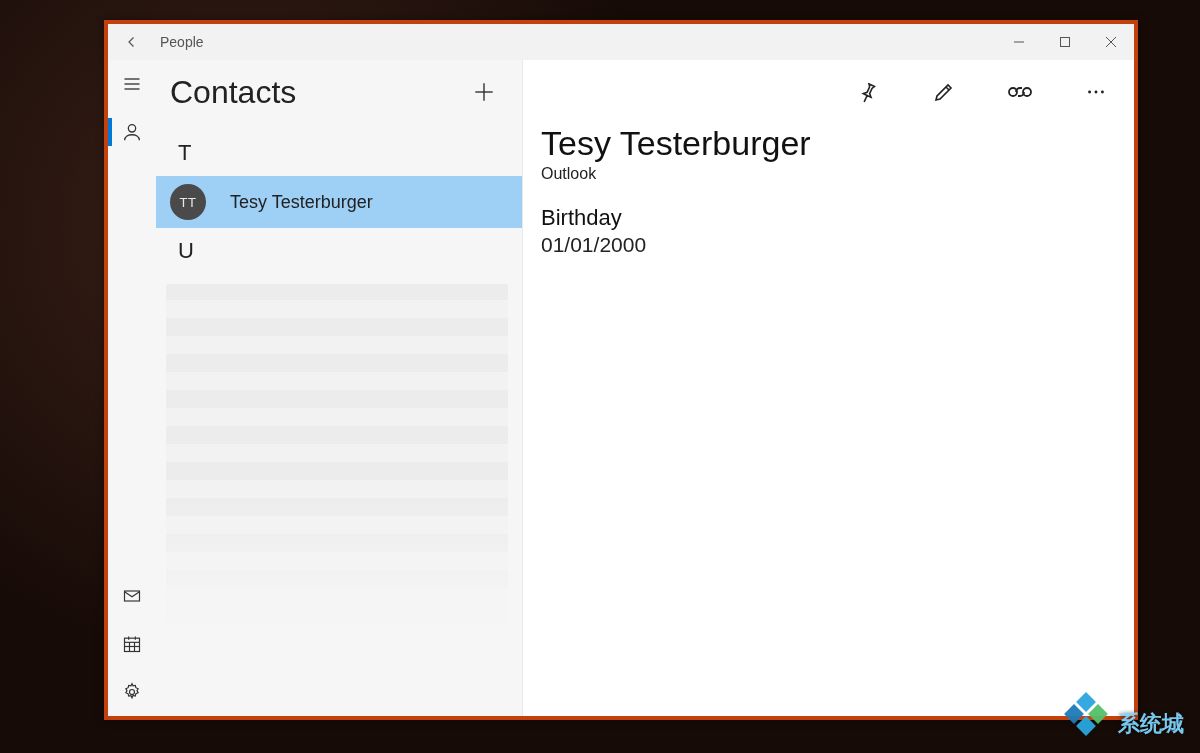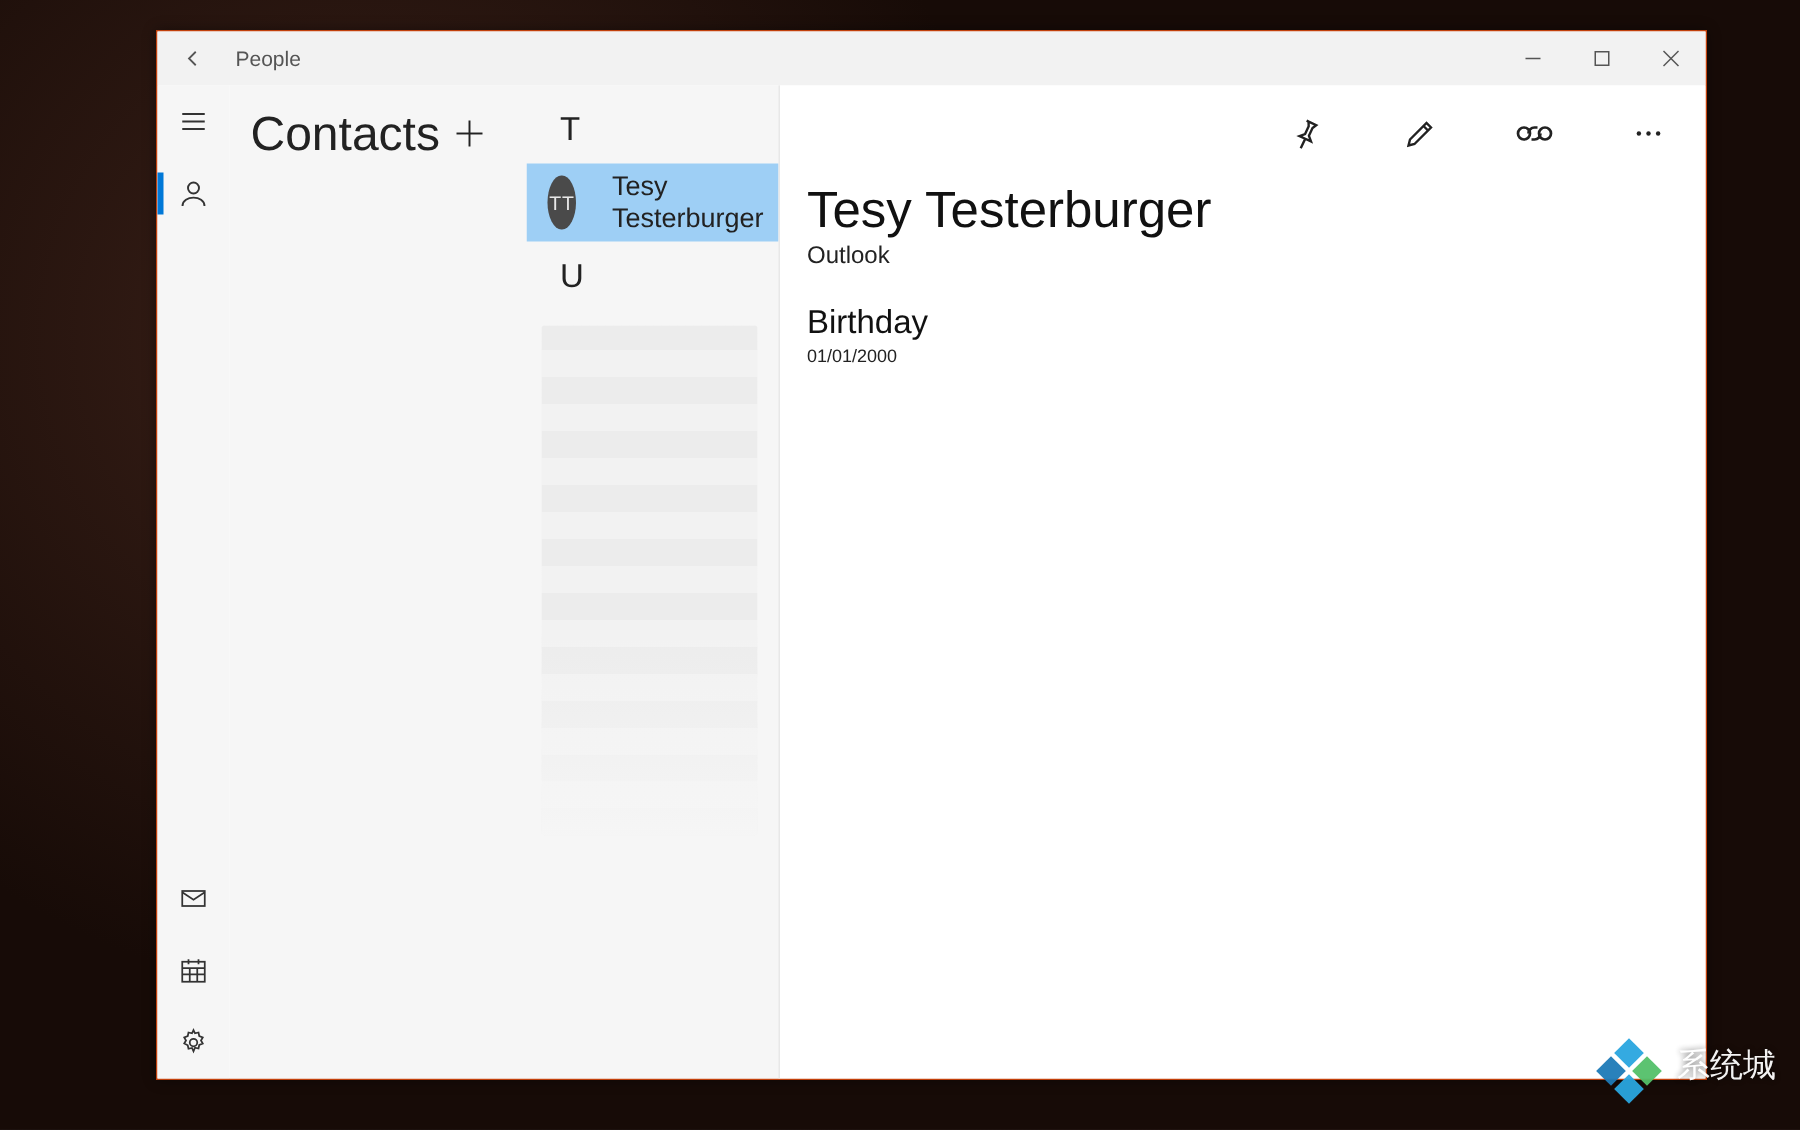--- a/index.html
+++ b/index.html
@@ -9,21 +9,21 @@
     background:
       radial-gradient(circle at 20% 30%, #3a2018 0%, #170b07 40%),
       radial-gradient(circle at 80% 70%, #2b1410 0%, #120705 50%),
       #120705;
   }
   
   .window{
     position:absolute;left:104px;top:20px;width:1034px;height:700px;
     background:#ffffff;
     box-shadow:0 0 8px rgba(0,0,0,0.4);
-    border:1px solid #c2410c; 
+    border:4px solid #c2410c; 
     box-sizing:border-box;
     display:flex;flex-direction:column;
   }
   .titlebar{
     height:36px;display:flex;align-items:center;
     background:#f2f2f2;
     color:#333;
     font-size:14px;
     flex:0 0 36px;
   }
@@ -48,21 +48,21 @@
     position:relative;
   }
   .rail .railbtn.active::before{
     content:"";position:absolute;left:0;top:10px;bottom:10px;width:4px;background:#0078d7;
   }
   .rail .rail-spacer{flex:1;}
   .rail svg{display:block;}
 
   
   .listpane{
-    width:367px;background:#f6f6f6;display:flex;
+    width:367px;background:#f6f6f6;display:flex;flex-direction:column;
     border-right:1px solid #e8e8e8;
     box-sizing:border-box;
   }
   .listheader{
     height:64px;display:flex;align-items:center;justify-content:space-between;
     padding:0 18px 0 14px;
   }
   .listheader h1{
     margin:0;font-weight:300;font-size:32px;color:#222;
   }
@@ -113,26 +113,26 @@
   .detailtoolbar .tbtn{
     width:40px;height:40px;display:flex;align-items:center;justify-content:center;color:#222;
   }
   .detailcontent{padding:0 18px 0 18px;}
   .detailcontent h2{
     margin:0;font-weight:300;font-size:34px;color:#111;
   }
   .detailcontent .subtitle{font-size:16px;color:#222;margin-top:2px;}
   .field{margin-top:22px;}
   .field .flabel{font-size:22px;font-weight:300;color:#111;}
-  .field .fvalue{font-size:12px;color:#222;margin-top:2px;}
+  .field .fvalue{font-size:21px;color:#222;margin-top:2px;}
 
   
   .watermark{
-    position:absolute;right:16px;bottom:14px;display:flex;align-items:flex-start;gap:10px;
-    color:#ffffff;font-size:22px;font-weight:400;
+    position:absolute;right:16px;bottom:14px;display:flex;align-items:flex-end;gap:10px;
+    color:#7dd3fc;font-size:22px;font-weight:700;
     text-shadow:0 0 4px rgba(0,0,0,0.6);
     opacity:0.95;
   }
   .watermark .logo{
     width:44px;height:44px;position:relative;
   }
   .watermark .logo .d{
     position:absolute;width:14px;height:14px;transform:rotate(45deg);
   }
   .d1{background:#2aa6e0;left:15px;top:0;}

